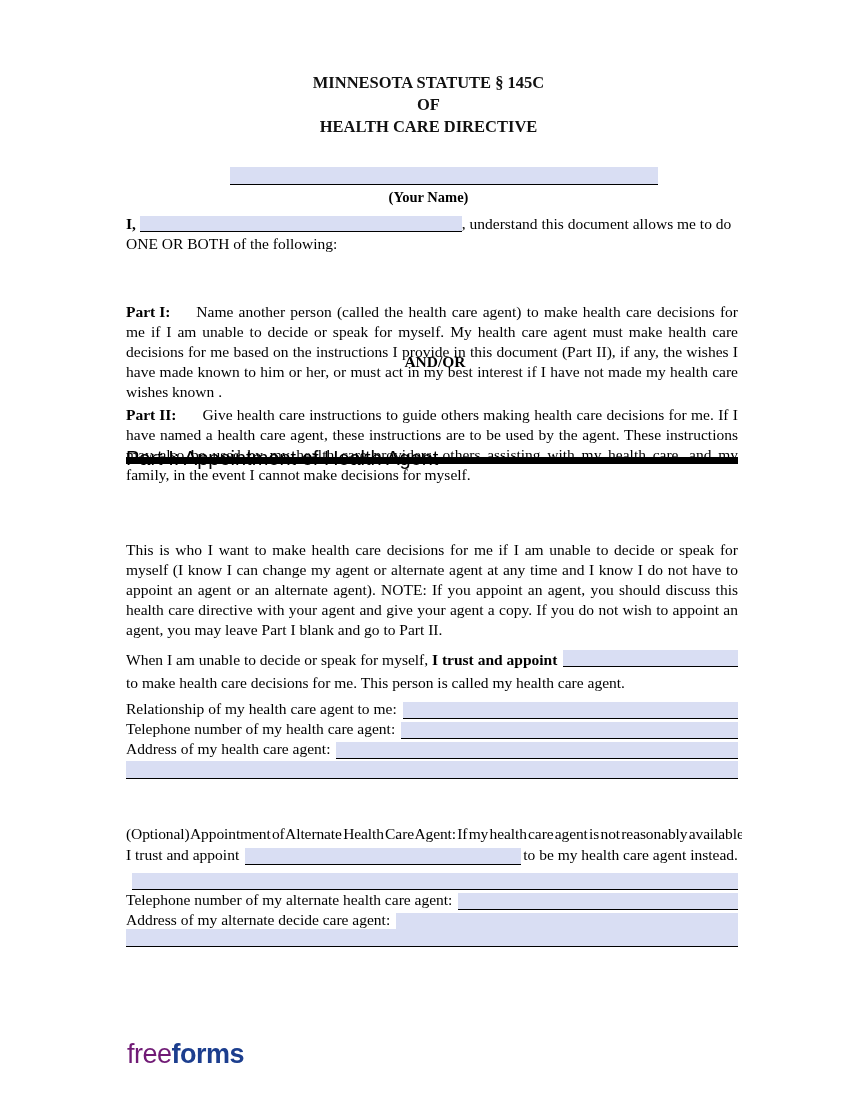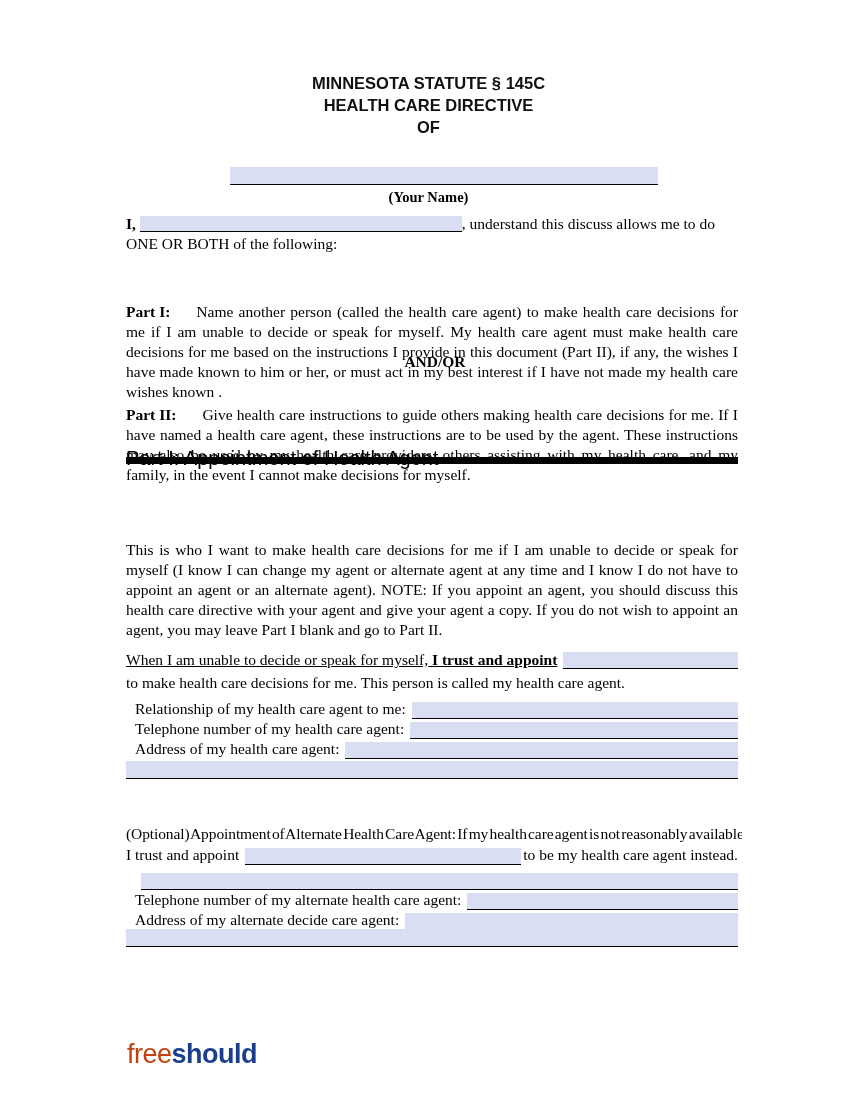--- a/index.html
+++ b/index.html
@@ -4,83 +4,83 @@
 <style>
   html,body{margin:0;padding:0;}
   body{
     width:857px;height:1109px;background:#ffffff;position:relative;
     font-family:"Liberation Serif", serif;font-size:15.5px;line-height:20px;color:#000;
     overflow:hidden;
   }
   .abs{position:absolute;}
   
   .title{top:72px;left:0;width:857px;text-align:center;
-    font-family:Liberation Sans, sans-serif;font-weight:700;font-size:16.5px;line-height:22px;color:#111;}
+    font-family:Liberation Serif, serif;font-weight:700;font-size:16.5px;line-height:22px;color:#111;}
   
   .fill{background:#d9def3;border-bottom:1px solid #000;}
   .name-field{top:167px;left:230px;width:428px;height:17px;}
   .name-caption{top:187px;left:0;width:857px;text-align:center;
     font-weight:700;font-size:14.5px;}
   
   .intro{top:214px;left:126px;width:614px;}
   .inline-fill{display:inline-block;width:322px;height:15px;vertical-align:-3px;
     background:#d9def3;border-bottom:1px solid #000;}
   
   .p-just{left:126px;width:612px;text-align:justify;margin-top:30px;}
   .p1{top:272px;}
   .part-label{display:inline-block;font-weight:700;margin-right:26px;}
   .andor{top:352px;left:0;width:870px;text-align:center;font-weight:700;}
   .p2{top:375px;}
   .rule{top:457px;left:126px;width:612px;height:7px;background:#000;}
   .heading{top:448px;left:126px;width:612px;
     font-family:"Liberation Sans", sans-serif;font-weight:400;font-size:20px;}
   .intro2{top:510px;}
   
-  .appoint{top:650px;left:126px;width:612px;display:flex;align-items:center;text-decoration:underline;}
+  .appoint{top:650px;left:126px;width:612px;display:flex;align-items:flex-start;}
   .appoint .txt{white-space:nowrap;}
   .appoint .flexfill{flex:1;height:16px;margin-left:6px;background:#d9def3;border-bottom:1px solid #000;}
   .appoint2{top:673px;left:126px;width:612px;}
   
   .rows{left:126px;width:612px;}
   .rows1{top:700px;}
   .rows2{top:871px;}
-  .field-row{display:flex;height:20px;align-items:flex-end;margin-left:9px;}
+  .field-row{display:flex;height:20px;align-items:flex-end;}
   .field-row .lbl{white-space:nowrap;padding-bottom:1px;}
   .field-row .flexfill{flex:1;height:16px;margin-left:6px;margin-bottom:1px;
     background:#d9def3;border-bottom:1px solid #000;}
   .overflow{left:126px;width:612px;height:17px;background:#d9def3;border-bottom:1px solid #000;}
   .ov1{top:761px;}
   .ov2{top:929px;}
   
   .optional1{top:824px;left:126px;width:616px;white-space:nowrap;word-spacing:-2.5px;letter-spacing:-0.1px;overflow:hidden;}
   .optional2{top:845px;left:126px;width:612px;display:flex;align-items:flex-end;}
   .optional2 .txt{white-space:nowrap;}
   .optional2 .midfill{width:294px;height:16px;margin-left:6px;margin-right:2px;
     background:#d9def3;border-bottom:1px solid #000;}
   
   .logo{top:1040px;left:127px;font-family:"Liberation Sans", sans-serif;font-size:27px;line-height:28px;letter-spacing:-0.5px;}
-  .logo .free{color:#c2410c;font-weight:400;}
+  .logo .free{color:#701a75;font-weight:400;}
   .logo .forms{color:#1c3e8e;font-weight:700;}
   b{font-weight:700;}
 </style>
 </head>
 <body>
 
 <div class="abs title">
   <div>MINNESOTA STATUTE § 145C</div>
+  <div>OF</div>
   <div>HEALTH CARE DIRECTIVE</div>
-  <div>OF</div>
 </div>
 
 <div class="abs fill name-field"></div>
 <div class="abs name-caption">(Your Name)</div>
 
 <div class="abs intro">
   <b>I,</b>
-  <span class="inline-fill"></span><span>, understand this discuss allows me to do</span><br>
+  <span class="inline-fill"></span><span>, understand this document allows me to do</span><br>
   <span>ONE OR BOTH of the following:</span>
 </div>
 
 <div class="abs p-just p1">
   <b class="part-label">Part I:</b><span>Name another person (called the health care agent) to make health care decisions for me if I am unable to decide or speak for myself.  My health care agent must make health care decisions for me based on the instructions I provide in this document (Part II), if any, the wishes I have made known to him or her, or must act in my best interest if I have not made my health care wishes known .</span>
 </div>
 
 <div class="abs andor">AND/OR</div>
 
 <div class="abs p-just p2">
@@ -132,14 +132,14 @@
     <span class="flexfill"></span>
   </div>
   <div class="field-row">
     <span class="lbl">Address of my alternate decide care agent:</span>
     <span class="flexfill"></span>
   </div>
 </div>
 <div class="abs overflow ov2"></div>
 
 <div class="abs logo">
-  <span class="free">free</span><span class="forms">should</span>
+  <span class="free">free</span><span class="forms">forms</span>
 </div>
 
 </body></html>

